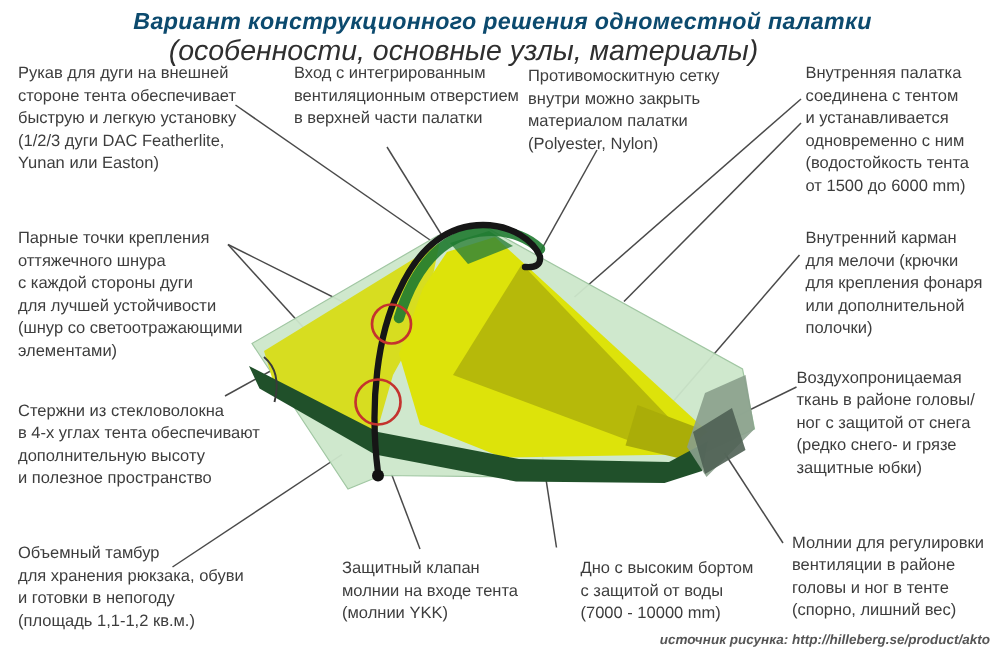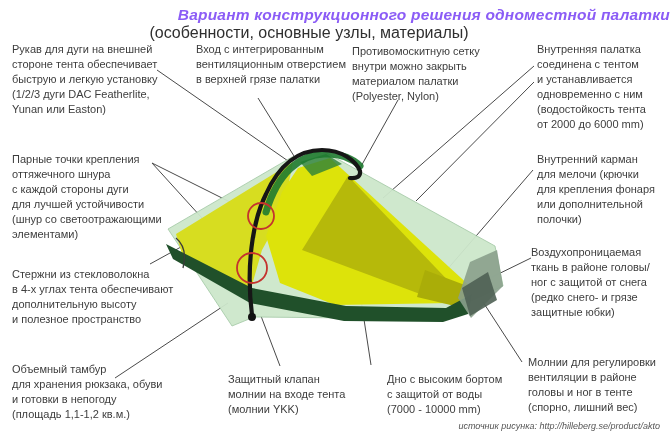--- a/index.html
+++ b/index.html
@@ -3,36 +3,36 @@
 <meta charset="utf-8">
 <style>
   html,body{margin:0;padding:0;}
   body{
     width:670px;height:438px;position:relative;overflow:hidden;
     background:#ffffff;
     font-family:"Liberation Sans", sans-serif;
     color:#3d3d3d;
   }
   .title{
-    position:absolute;top:6px;left:0;width:670px;text-align:right;
-    font-size:15.5px;font-weight:bold;font-style:italic;color:#8b5cf6;
+    position:absolute;top:6px;left:0;width:670px;text-align:center;
+    font-size:15.5px;font-weight:bold;font-style:italic;color:#0c4a6e;
     letter-spacing:.2px;
   }
   .subtitle{
     position:absolute;top:24px;left:0;width:618px;text-align:center;
-    font-size:16px;color:#2f2f2f;
+    font-size:19px;font-style:italic;color:#2f2f2f;
   }
   .ann{
     position:absolute;
     font-size:11px;line-height:15px;
     white-space:pre-line;
   }
   .src{
     position:absolute;top:421px;right:10px;
-    font-size:9px;font-style:italic;color:#555;
+    font-size:9px;font-style:italic;color:#555;font-weight:bold;
   }
   svg.tent{position:absolute;left:0;top:0;pointer-events:none;}
 </style>
 </head>
 <body>
 
 <div class="title">Вариант конструкционного решения одноместной палатки</div>
 <div class="subtitle">(особенности, основные узлы, материалы)</div>
 
 <svg class="tent" width="670" height="438" viewBox="0 0 670 438">
@@ -98,32 +98,32 @@
 в 4-х углах тента обеспечивают
 дополнительную высоту
 и полезное пространство</div>
 <div class="ann" style="left:12px;top:362px;width:180px">Объемный тамбур
 для хранения рюкзака, обуви
 и готовки в непогоду
 (площадь 1,1-1,2 кв.м.)</div>
 
 <div class="ann" style="left:196px;top:42px;width:155px">Вход с интегрированным
 вентиляционным отверстием
-в верхней грязе палатки</div>
+в верхней части палатки</div>
 <div class="ann" style="left:352px;top:44px;width:160px">Противомоскитную сетку
 внутри можно закрыть
 материалом палатки
 (Polyester, Nylon)</div>
 
 <div class="ann" style="left:537px;top:42px;width:130px">Внутренняя палатка
 соединена с тентом
 и устанавливается
 одновременно с ним
 (водостойкость тента
-от 2000 до 6000 mm)</div>
+от 1500 до 6000 mm)</div>
 <div class="ann" style="left:537px;top:152px;width:130px">Внутренний карман
 для мелочи (крючки
 для крепления фонаря
 или дополнительной
 полочки)</div>
 <div class="ann" style="left:531px;top:245px;width:136px">Воздухопроницаемая
 ткань в районе головы/
 ног с защитой от снега
 (редко снего- и грязе
 защитные юбки)</div>

